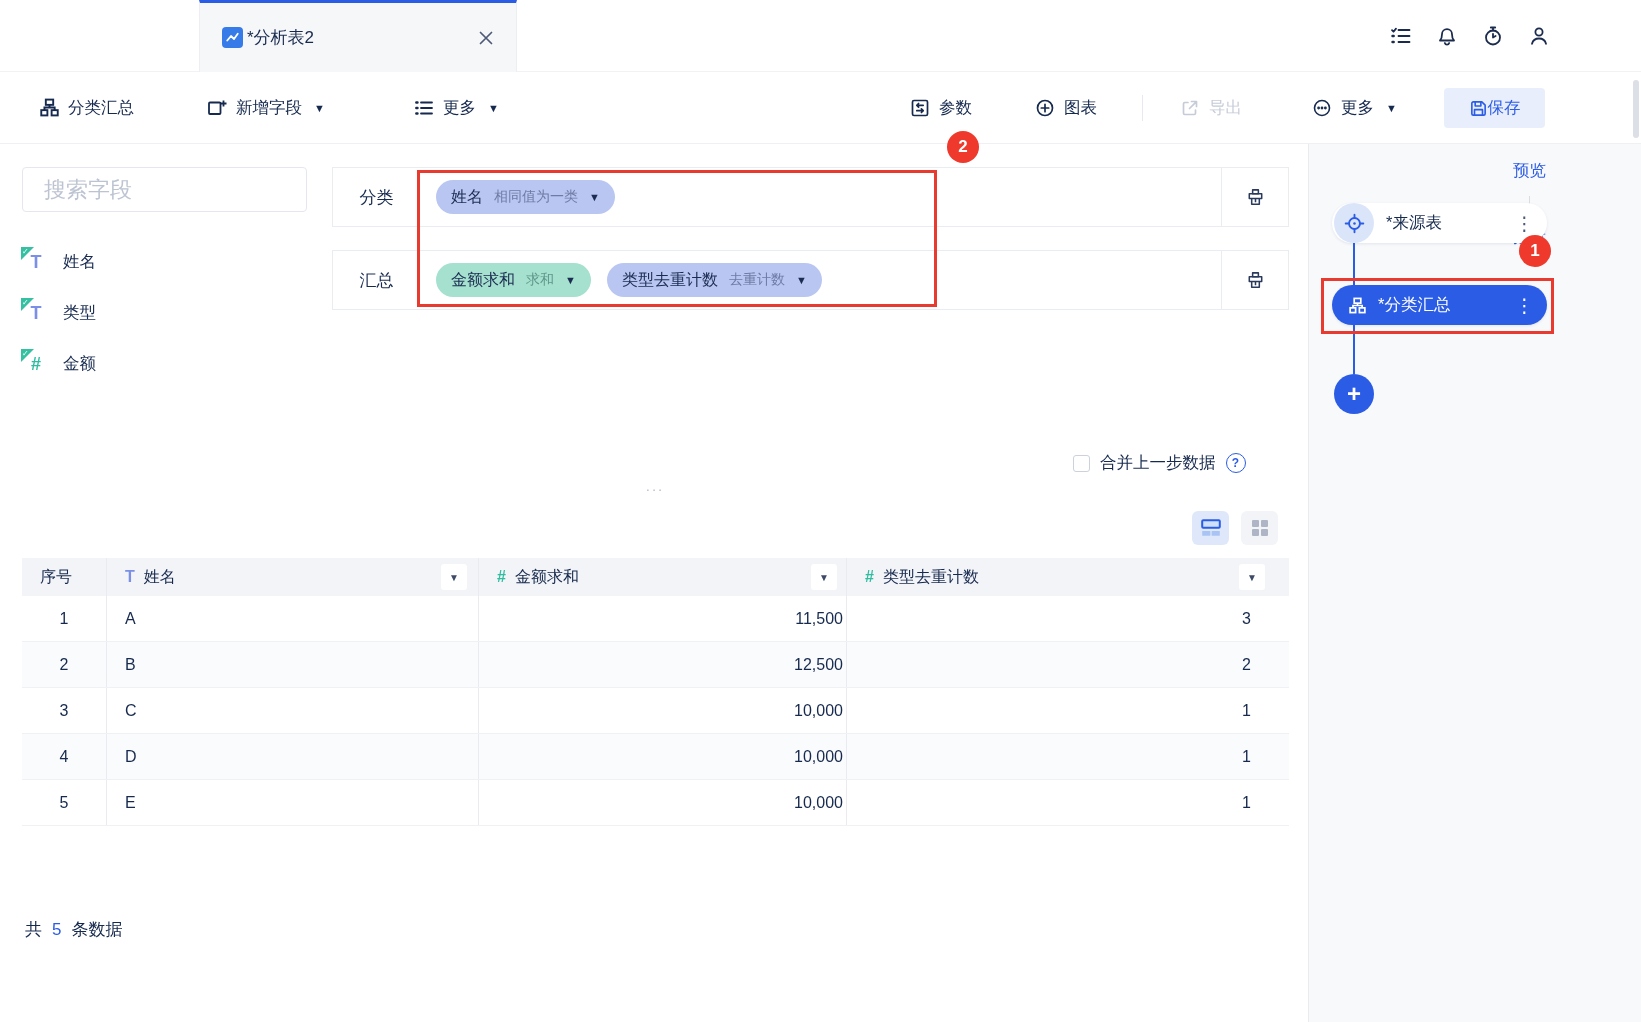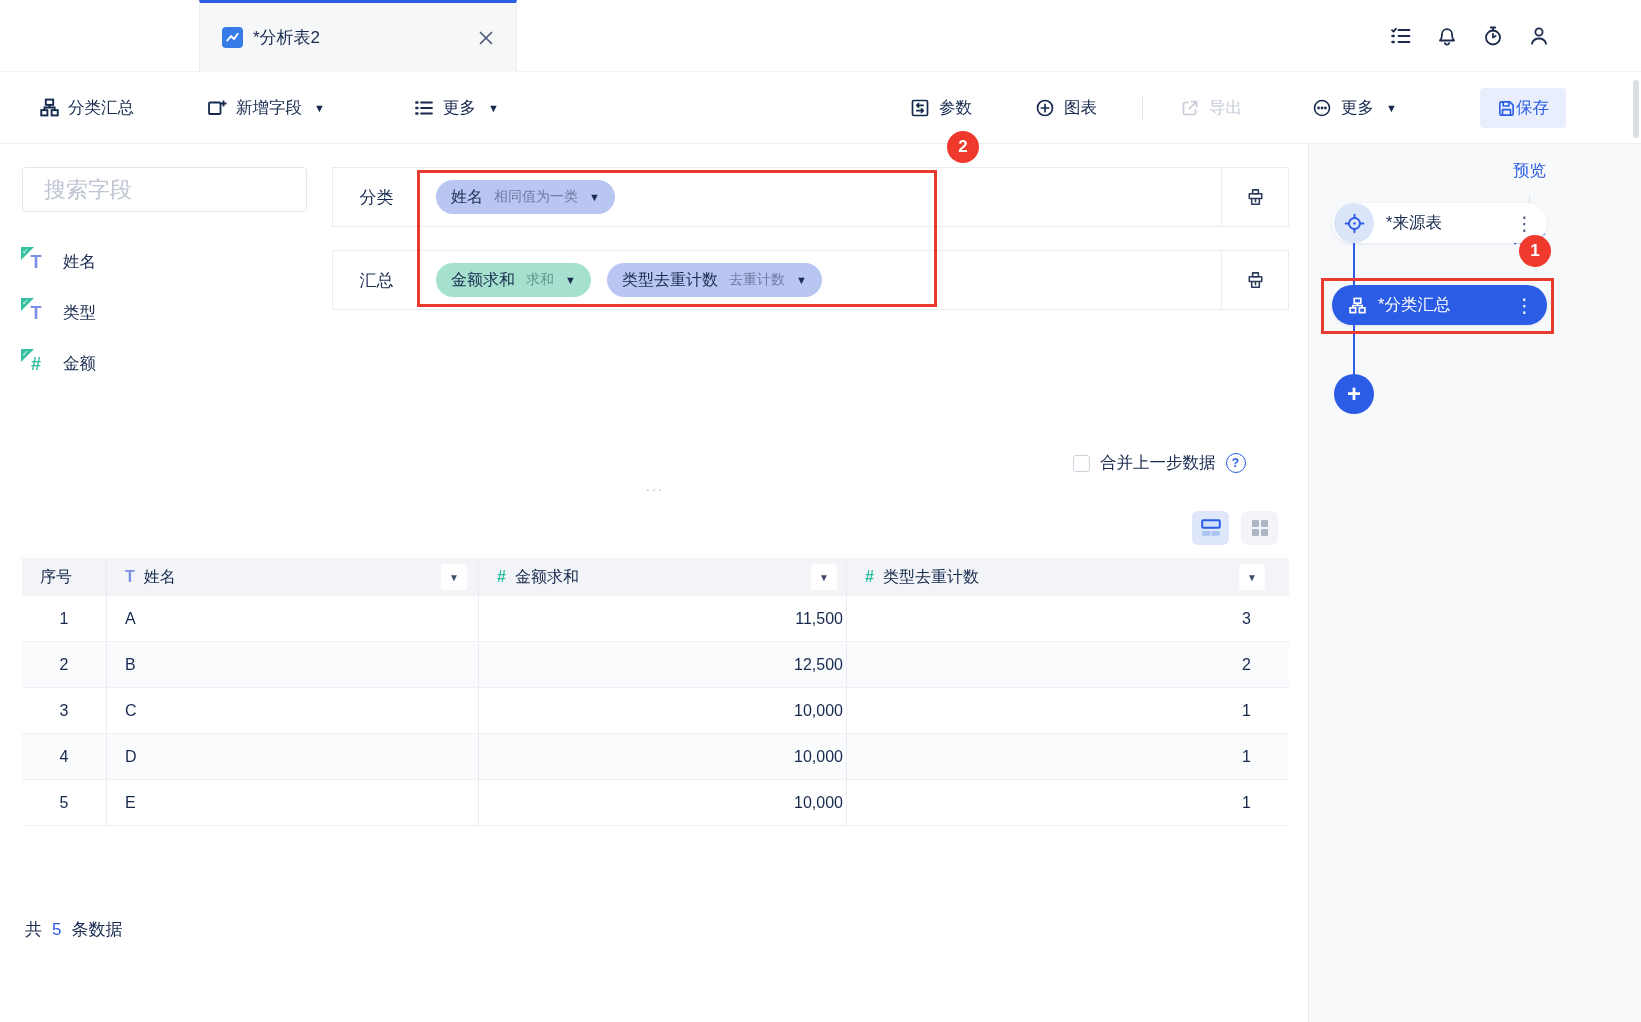--- a/index.html
+++ b/index.html
@@ -10,37 +10,37 @@
     color:#16294e; background:#fff;
   }
   svg{ display:block; }
 
   
   .topbar{ position:absolute; left:0; top:0; right:0; height:72px; background:#fff; border-bottom:1px solid #f1f2f5;}
   .logo{ position:absolute; left:36px; top:0; height:72px; display:flex; align-items:center; gap:12px;}
   .logo-text{ font-size:27px; font-weight:bold; letter-spacing:1px; color:#17294e;}
   .tab{ position:absolute; left:199px; top:0; width:318px; height:72px; background:#f6f7f9;
         border-top:3px solid #2b5ce5; border-right:1px solid #eceef2; border-left:1px solid #eceef2;
-        display:flex; align-items:center; padding:0 22px; gap:10px;}
+        display:flex; align-items:center; padding:0 22px; gap:4px;}
   .tab-chart-ic{ width:21px; height:21px; border-radius:4px; background:#377be8; display:flex; align-items:center; justify-content:center;}
   .tab-title{ font-size:17px; color:#17294e;}
   .tab-close{ margin-left:auto; cursor:pointer; color:#4d5a78;}
   .top-icons{ position:absolute; right:91px; top:0; height:72px; display:flex; align-items:center; gap:24px; color:#1b2b4e;}
   .top-ic{ width:22px; height:22px; cursor:pointer;}
 
   
   .toolbar{ position:absolute; left:0; top:72px; right:0; height:72px; background:#fff; border-bottom:1px solid #eef0f4;}
   .tb-item{ position:absolute; top:50%; transform:translateY(-50%); display:flex; align-items:center; gap:9px;
             font-size:16.5px; color:#16294e; cursor:pointer; white-space:nowrap;}
   .tb-item.disabled{ color:#c5cbd7; cursor:default;}
   .tb-caret{ font-size:11px; margin-left:3px;}
   .tb-divider{ position:absolute; top:50%; transform:translateY(-50%); width:1px; height:26px; background:#e7e9ee;}
-  .save-btn{ position:absolute; left:1444px; top:16px; width:86px; height:40px; background:#e8eefc; border:none;
+  .save-btn{ position:absolute; left:1444px; top:16px; width:101px; height:40px; background:#e8eefc; border:none;
              border-radius:4px; display:flex; align-items:center; justify-content:center; 
-             color:#2b5ce5; font-size:16.5px; cursor:pointer; font-family:inherit;margin-left:36px;}
+             color:#2b5ce5; font-size:16.5px; cursor:pointer; font-family:inherit;}
 
   
   .search-box{ position:absolute; left:22px; top:167px; width:285px; height:45px; border:1px solid #e4e7ed;
                border-radius:4px; background:#fff; display:flex; align-items:center; padding:0 12px; gap:9px;}
   .search-box input{ border:none; outline:none; font-size:22px; flex:1; color:#8b5cf6; font-family:inherit; background:transparent;}
   .search-box input::placeholder{ color:#bcc3d1;}
   .field-item{ position:absolute; left:24px; height:32px; display:flex; align-items:center; gap:15px; font-size:16.5px; cursor:pointer;}
   .ficon{ position:relative; width:24px; height:24px; display:flex; align-items:center; justify-content:center;
           font-weight:bold; font-size:18px;}
   .fbadge{ position:absolute; left:-3px; top:-3px; width:13px; height:13px; background:#35c0a2;

